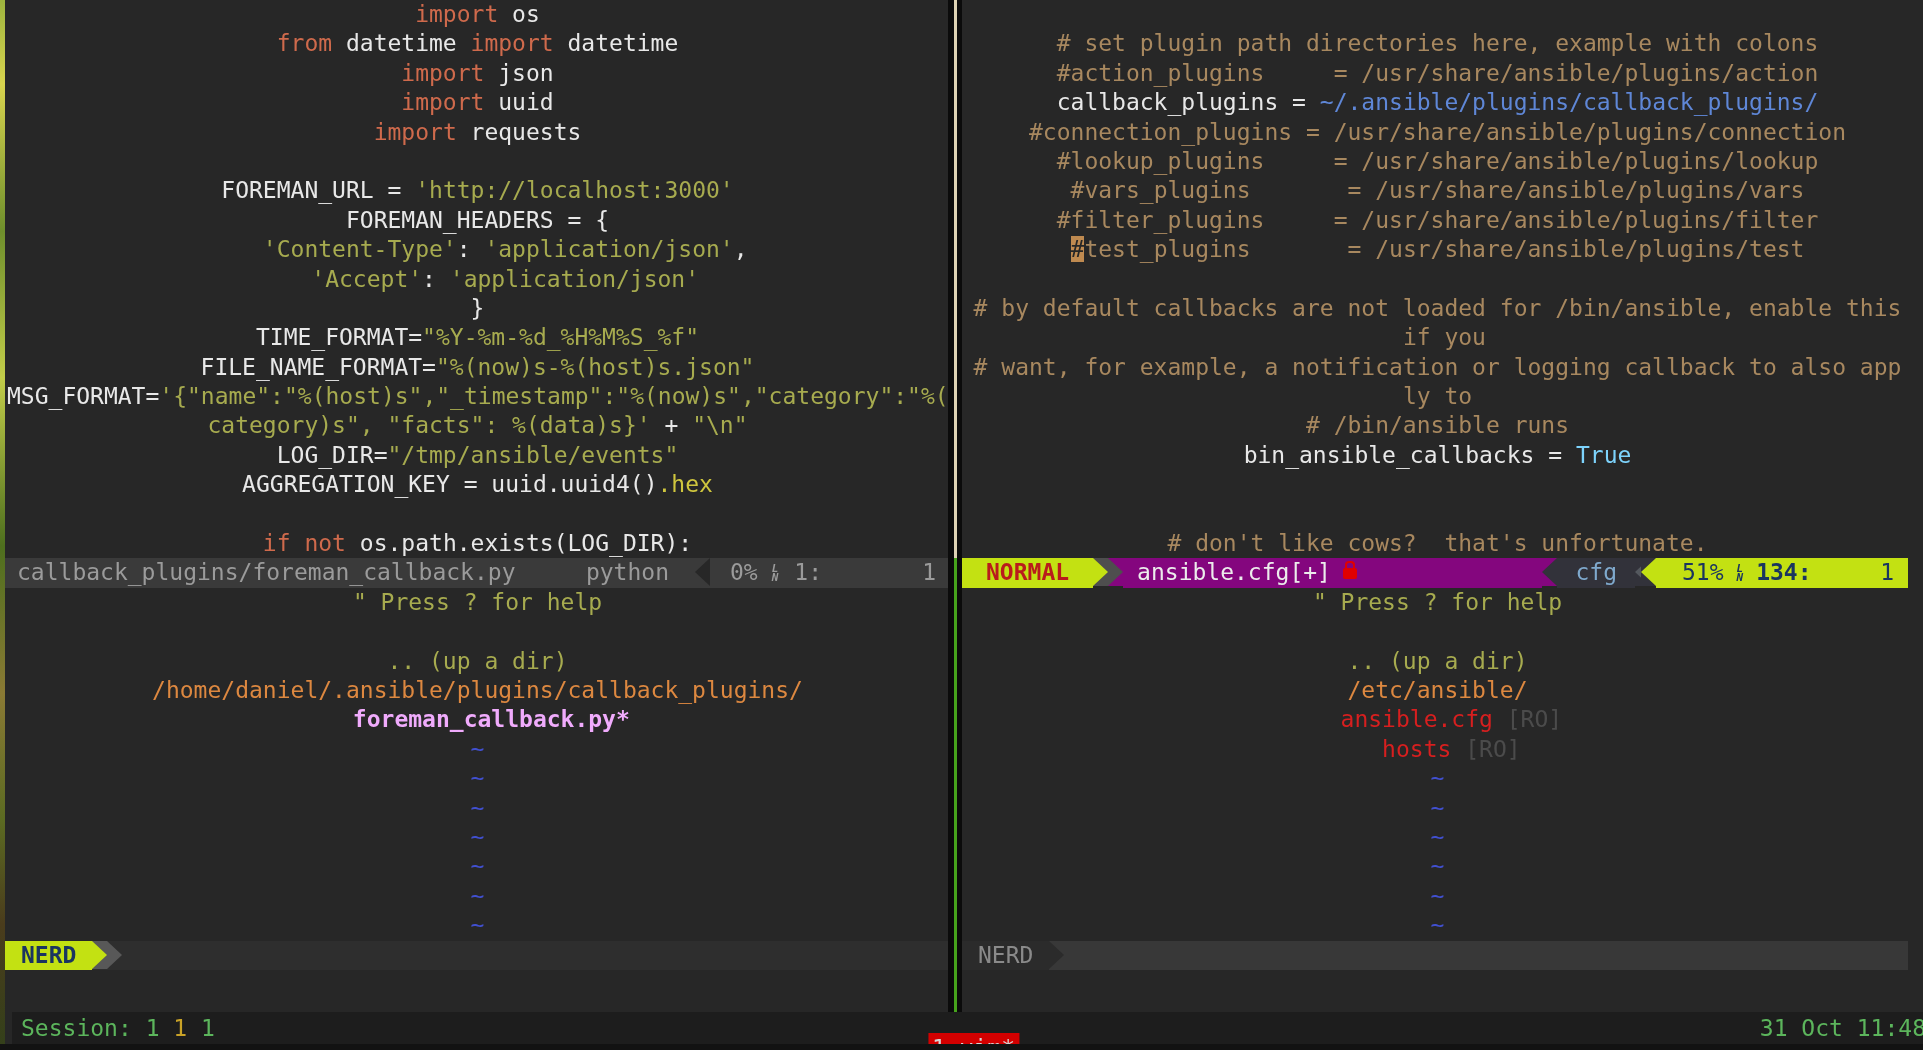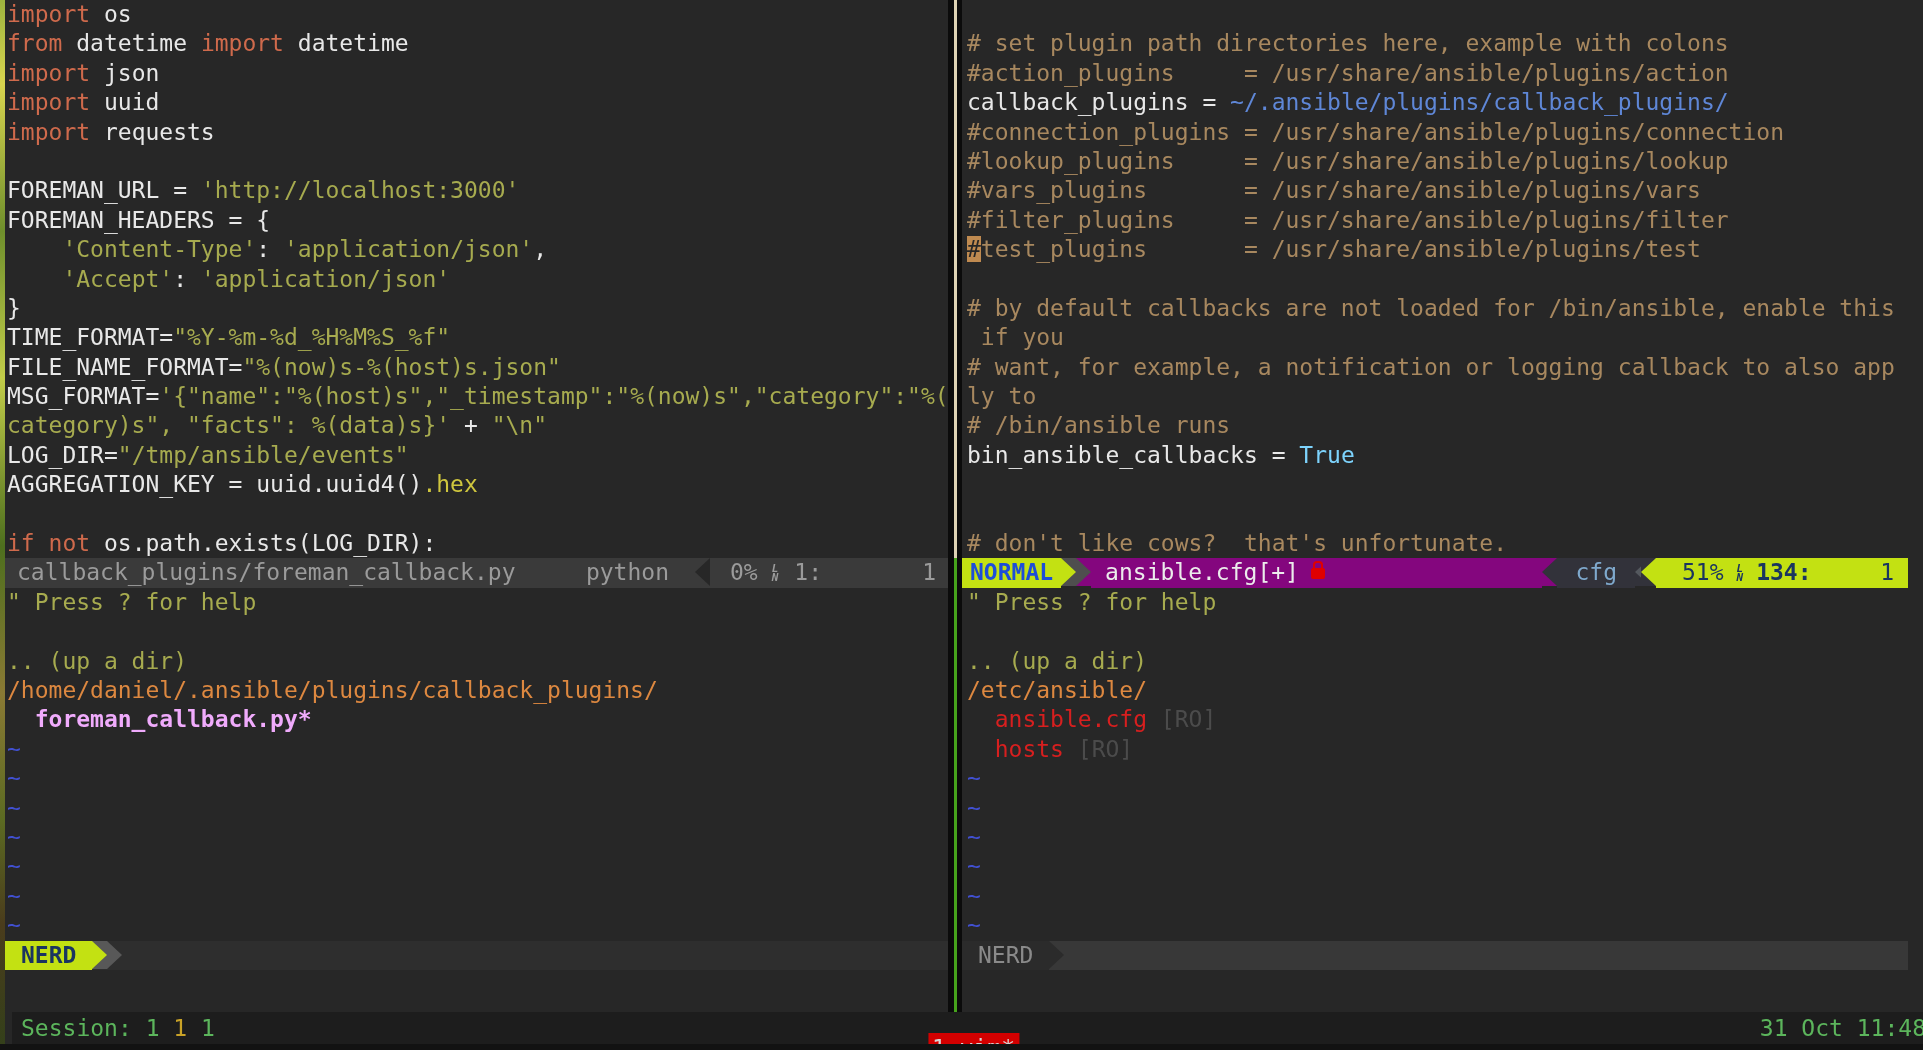--- a/index.html
+++ b/index.html
@@ -1,20 +1,20 @@
 <!DOCTYPE html>
 <html><head>
 <meta charset="utf-8">
 <style>
   * { margin:0; padding:0; box-sizing:border-box; }
   html,body { background:#111; }
   .screen {
     position:relative; width:1923px; height:1050px; overflow:hidden;
     background:#272727; font-family:"DejaVu Sans Mono", monospace;
-    font-size:23px; color:#e8e8e8;
+    font-size:23px; color:#e8e8e8;text-align:center;
   }
   .wallpaper-strip {
     position:absolute; left:0; top:0; width:5px; height:1050px;
     background:linear-gradient(180deg,#9db43e 0%,#d8d44e 8%,#6f8f2c 22%,#c2cd49 36%,
       #4e6f1e 52%,#8a7a34 66%,#5c6b22 78%,#4a3c1c 88%,#33401a 100%);
   }
   .panes { position:absolute; left:5px; top:0; width:1918px; height:1012px; display:flex; }
   .pane { height:100%; background:#272727; overflow:hidden; }
   .pane-left { width:943px; }
   .pane-right { width:961px; }
@@ -45,21 +45,21 @@
   .statusline.inactive .sl-ft { padding-right:26px; }
   .tri { width:0; height:0; border-top:14.7px solid transparent; border-bottom:14.7px solid transparent; flex:none; }
   .tr-r { border-left:15px solid transparent; }
   .tr-l { border-right:15px solid transparent; }
   .c-dark-l   { border-right-color:#272727; }
   .pos-inactive { width:238px; display:flex; align-items:center; padding:0 12px 0 20px; }
   .pos-inactive .pct { margin-right:14px; }
   .pos-inactive .lnum { margin-left:16px; }
   .pos-inactive .cnum { margin-left:auto; }
 
-  .seg-mode { background:#c3e112; color:#1d4ed8; font-weight:bold; padding:0 8px; }
+  .seg-mode { background:#c3e112; color:#b91c1c; font-weight:bold; padding:0 24px; }
   .bg-gray46 { background:#4e4e4e; }
   .tri-chartreuse-r { border-left-color:#c3e112; }
   .tri-gray46-r { border-left-color:#4e4e4e; }
   .seg-purple { background:#84067e; color:#ececec; flex:1; display:flex; align-items:center; padding-left:14px; }
   .on-purple { background:#84067e; }
   .tri-darkseg-l { border-right-color:#32323a; }
   .seg-darkft { background:#32323a; color:#7fa9cd; padding:0 18px; }
   .tri-wedge-l { border-right-color:#54585e; }
   .tri-chartreuse-l { border-right-color:#c3e112; margin-left:-9px; }
   .on-darkseg { background:#32323a; }

